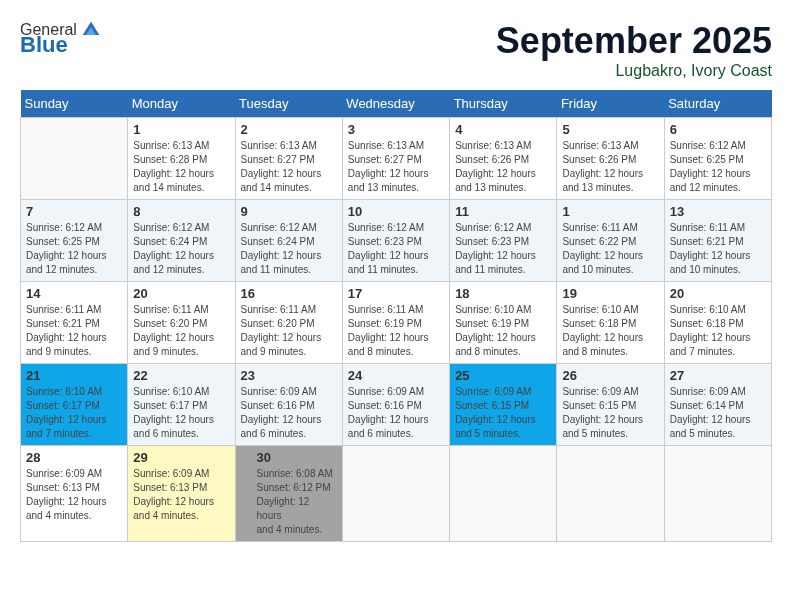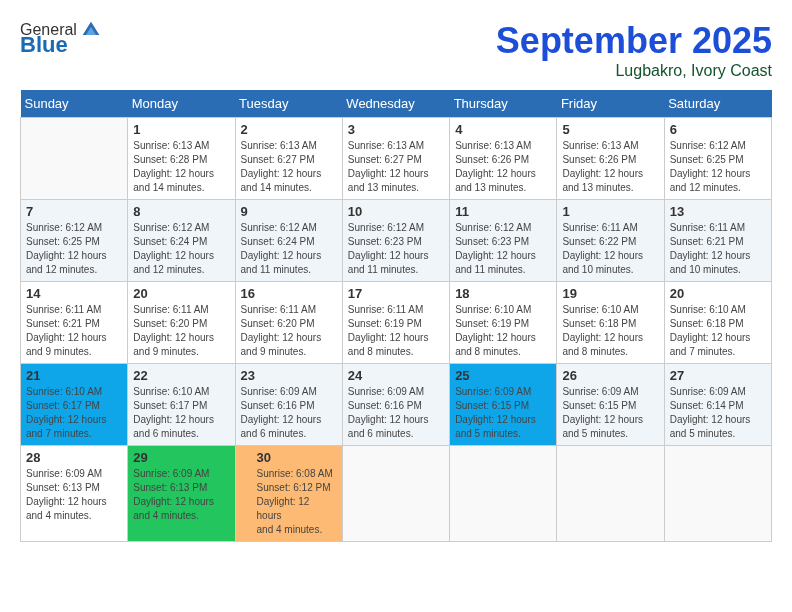--- a/index.html
+++ b/index.html
@@ -40,21 +40,21 @@
       width: 20px;
       height: 20px;
       margin-left: 2px;
     }
     .title-section {
       text-align: right;
     }
     .month-title {
       font-size: 36px;
       font-weight: bold;
-      color: #1d4ed8;
+      color: #0f172a;
     }
     .subtitle {
       font-size: 16px;
       color: #14532d;
     }
     table {
       width: 100%;
       border-collapse: collapse;
       font-size: 11px;
     }
@@ -324,28 +324,28 @@
         </td>
       </tr>
       <tr>
         <td style="background-color: rgb(255, 255, 255);">
           <span class="day-number">28</span>
           <div class="day-info" style="white-space: pre-line;">Sunrise: 6:09 AM
 Sunset: 6:13 PM
 Daylight: 12 hours
 and 4 minutes.</div>
         </td>
-        <td style="background-color: #22c55e;">
+        <td style="background-color: #fef9c3;">
           <span class="day-number">29</span>
           <div class="day-info" style="white-space: pre-line;">Sunrise: 6:09 AM
 Sunset: 6:13 PM
 Daylight: 12 hours
 and 4 minutes.</div>
         </td>
-        <td style="background-color: #fdba74; padding-left: 21px;">
+        <td style="background-color: #a3a3a3; padding-left: 21px;">
           <span class="day-number">30</span>
           <div class="day-info" style="white-space: pre-line;">Sunrise: 6:08 AM
 Sunset: 6:12 PM
 Daylight: 12 hours
 and 4 minutes.</div>
         </td>
         <td style="background-color: rgb(249, 249, 249);"></td>
         <td style="background-color: rgb(249, 249, 249);"></td>
         <td style="background-color: rgb(249, 249, 249);"></td>
         <td style="background-color: rgb(249, 249, 249);"></td>

